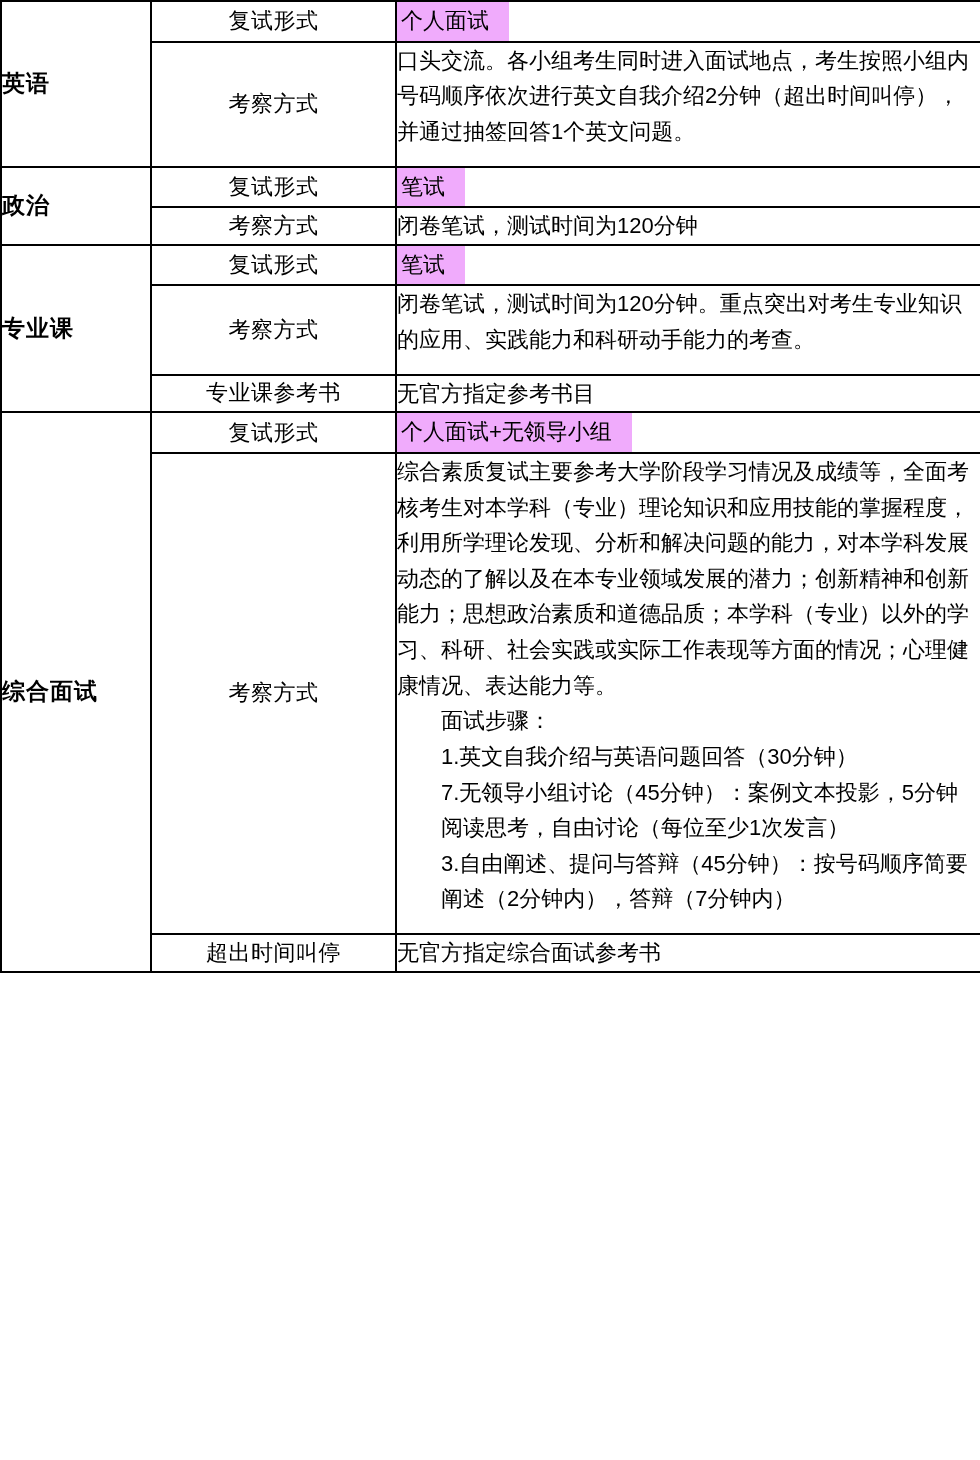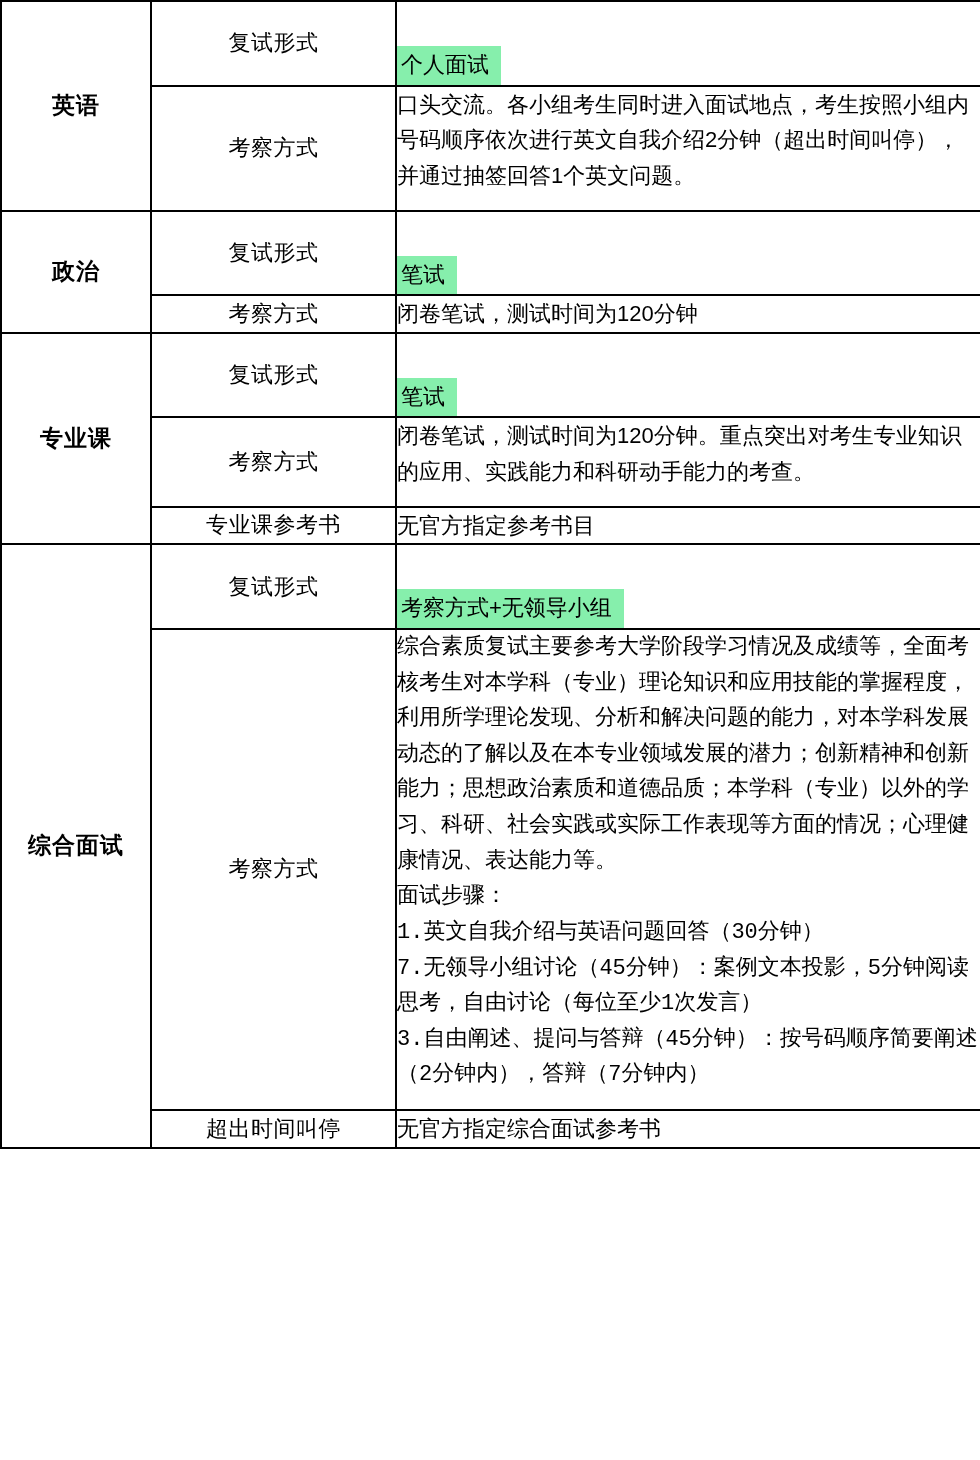--- a/index.html
+++ b/index.html
@@ -21,52 +21,51 @@
   table.exam-table td {
     border: 2px solid #000000;
     padding: 0;
     vertical-align: middle;
   }
   col.c-subject { width: 150px; }
   col.c-field   { width: 245px; }
   col.c-value   { width: 585px; }
 
   .subject-cell {
-    text-align: center;
+    text-align: left;
     font-weight: bold;
     font-size: 23px;
     letter-spacing: 1px;
   }
   .field-cell {
     text-align: center;
     font-size: 22px;
     padding: 14px 6px;
     letter-spacing: 0.5px;
   }
   .value-cell {
     font-size: 22px;
     padding: 14px 18px 14px 18px;
     line-height: 1.62;
     text-align: left;
   }
   .value-cell.tall {
     padding-bottom: 16px;
   }
   .hl {
-    background: #86efac;
-    padding: 1px 12px 2px 4px;
+    background: #f0abfc;
+    padding: 1px 20px 2px 4px;
     display: inline-block;
-    margin-top: 44px;
   }
   .para {
     margin: 0;
-    font-family: Liberation Mono, monospace;
   }
   .para + .para {
     margin-top: 0;
+    margin-left: 44px;
   }
 </style>
 </head>
 <body>
 
 <table class="exam-table">
   <colgroup>
     <col class="c-subject">
     <col class="c-field">
     <col class="c-value">
@@ -103,21 +102,21 @@
       <td class="value-cell tall">闭卷笔试，测试时间为120分钟。重点突出对考生专业知识的应用、实践能力和科研动手能力的考查。</td>
     </tr>
     <tr>
       <td class="field-cell">专业课参考书</td>
       <td class="value-cell">无官方指定参考书目</td>
     </tr>
 
     <tr>
       <td class="subject-cell" rowspan="3">综合面试</td>
       <td class="field-cell">复试形式</td>
-      <td class="value-cell"><span class="hl">考察方式+无领导小组</span></td>
+      <td class="value-cell"><span class="hl">个人面试+无领导小组</span></td>
     </tr>
     <tr>
       <td class="field-cell">考察方式</td>
       <td class="value-cell tall">
         <p class="para">综合素质复试主要参考大学阶段学习情况及成绩等，全面考核考生对本学科（专业）理论知识和应用技能的掌握程度，利用所学理论发现、分析和解决问题的能力，对本学科发展动态的了解以及在本专业领域发展的潜力；创新精神和创新能力；思想政治素质和道德品质；本学科（专业）以外的学习、科研、社会实践或实际工作表现等方面的情况；心理健康情况、表达能力等。</p>
         <p class="para">面试步骤：</p>
         <p class="para">1.英文自我介绍与英语问题回答（30分钟）</p>
         <p class="para">7.无领导小组讨论（45分钟）：案例文本投影，5分钟阅读思考，自由讨论（每位至少1次发言）</p>
         <p class="para">3.自由阐述、提问与答辩（45分钟）：按号码顺序简要阐述（2分钟内），答辩（7分钟内）</p>
       </td>

